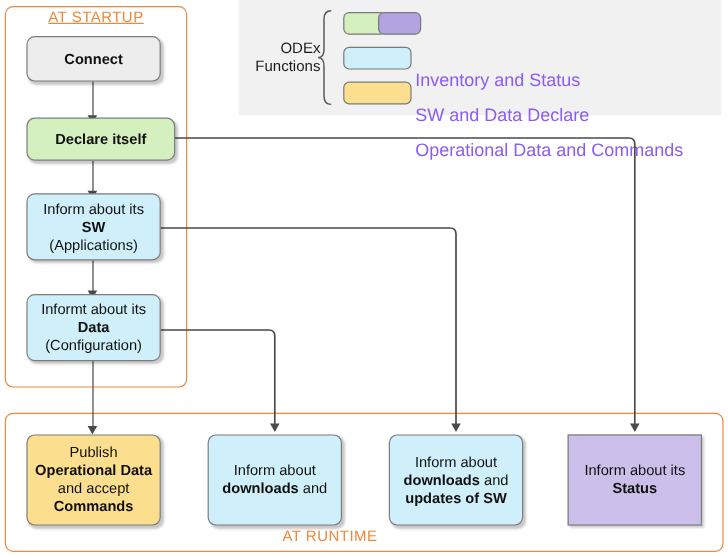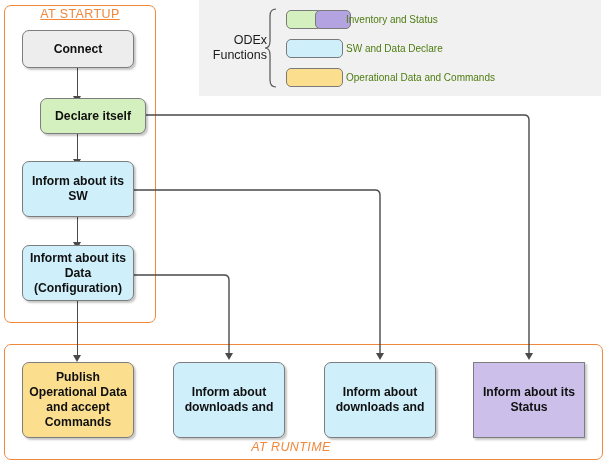--- a/index.html
+++ b/index.html
@@ -40,24 +40,25 @@
   }
   .legend-label{
     position:absolute;
     font-size:12.5px;
     color:#1b1b1b;
     text-align:right;
     line-height:15px;
   }
   .legend-text{
     position:absolute;
-    font-size:10px;
-    color:#4d7c0f;
+    font-size:15px;
+    color:#8b5cf6;
     white-space:nowrap;
     line-height:14px;
+    margin-top:48px;
   }
   .swatch{
     position:absolute;
     box-sizing:border-box;
     border:1px solid #7a7a7a;
     border-radius:5px;
   }
 
   
   .node{
@@ -69,21 +70,21 @@
     display:flex;
     align-items:center;
     justify-content:center;
     text-align:center;
     font-size:12.2px;
     color:#101010;
     line-height:15px;
     padding:0 4px;
   }
   .node.square{border-radius:0;}
-  .node .ln{display:block;font-weight:bold;}
+  .node .ln{display:block;}
   .node .b{font-weight:bold;}
 
   
   .seg{
     position:absolute;
     background:#4a4a4a;
   }
   .seg.v{width:1.4px;}
   .arrow{
     position:absolute;
@@ -117,21 +118,21 @@
   <div class="swatch" style="left:286px;top:39px;width:57px;height:19px;background:#CFEFFA;"></div>
   <div class="legend-text" style="left:346px;top:42px;">SW and Data Declare</div>
 
   <div class="swatch" style="left:286px;top:68px;width:57px;height:19px;background:#FCDF8E;"></div>
   <div class="legend-text" style="left:346px;top:71px;">Operational Data and Commands</div>
 
   <div class="frame" style="left:4px;top:5px;width:152px;height:318px;"></div>
   <div class="frame-title" style="left:4px;top:7px;width:152px;text-decoration:underline;">AT STARTUP</div>
 
   <div class="frame" style="left:4px;top:344px;width:599px;height:116px;"></div>
-  <div class="frame-title" style="left:20px;top:440px;width:542px;font-style:italic;">AT RUNTIME</div>
+  <div class="frame-title" style="left:4px;top:440px;width:542px;">AT RUNTIME</div>
 
   <div class="seg v" style="left:77px;top:68px;height:30px;"></div>
   <div class="arrow" style="left:73px;top:96px;"></div>
 
   <div class="seg v" style="left:77px;top:134px;height:27px;"></div>
   <div class="arrow" style="left:73px;top:159px;"></div>
 
   <div class="seg v" style="left:77px;top:217px;height:27px;"></div>
   <div class="arrow" style="left:73px;top:242px;"></div>
 
@@ -152,30 +153,31 @@
     <path d="M134,275 L224,275 Q229,275 229,280 L229,355" fill="none" stroke="#4A4A4A" stroke-width="1.4"></path>
   </svg>
   <div class="arrow" style="left:225px;top:353px;"></div>
 
   <div class="node" style="left:22px;top:30px;width:112px;height:38px;background:#EDEDED;">
     <span>
       <span class="ln b">Connect</span>
     </span>
   </div>
 
-  <div class="node" style="left:22px;top:98px;width:106px;height:36px;background:#D4F0BE;margin-left:18px;">
+  <div class="node" style="left:22px;top:98px;width:124px;height:36px;background:#D4F0BE;">
     <span>
       <span class="ln b">Declare itself</span>
     </span>
   </div>
 
   <div class="node" style="left:22px;top:161px;width:112px;height:56px;background:#CFEFFA;">
     <span>
       <span class="ln">Inform about its</span>
       <span class="ln b">SW</span>
+      <span class="ln">(Applications)</span>
     </span>
   </div>
 
   <div class="node" style="left:22px;top:245px;width:112px;height:56px;background:#CFEFFA;">
     <span>
       <span class="ln">Informt about its</span>
       <span class="ln b">Data</span>
       <span class="ln">(Configuration)</span>
     </span>
   </div>
@@ -193,20 +195,21 @@
     <span>
       <span class="ln">Inform about</span>
       <span class="ln"><b>downloads</b><span> and</span></span>
     </span>
   </div>
 
   <div class="node" style="left:324px;top:362px;width:112px;height:76px;background:#CFEFFA;">
     <span>
       <span class="ln">Inform about</span>
       <span class="ln"><b>downloads</b><span> and</span></span>
+      <span class="ln b">updates of SW</span>
     </span>
   </div>
 
   <div class="node square" style="left:473px;top:362px;width:112px;height:76px;background:#CCC0EA;">
     <span>
       <span class="ln">Inform about its</span>
       <span class="ln b">Status</span>
     </span>
   </div>
 

